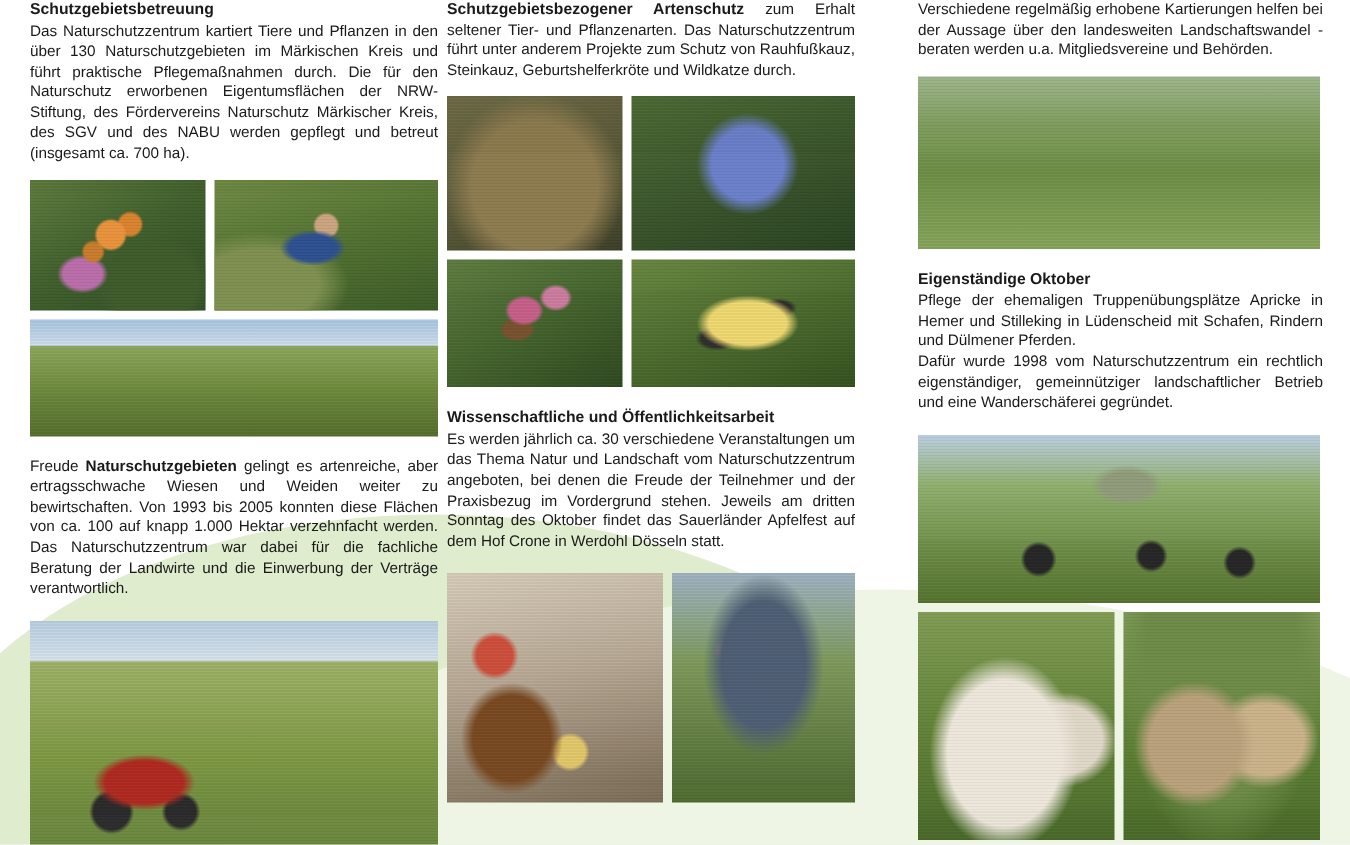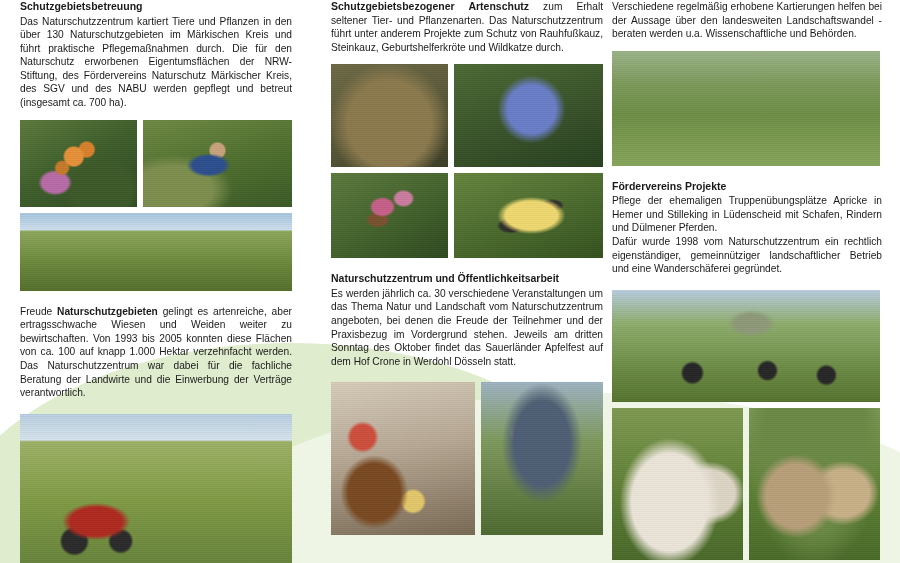--- a/index.html
+++ b/index.html
@@ -40,21 +40,21 @@
     border-radius: 50%;
     background: #eef5e4;
     z-index: 0;
   }
   .col {
     position: absolute;
     top: 0;
     z-index: 2;
   }
   .col1 { left: 20px;  width: 272px; }
-  .col2 { left: 331px; width: 272px; }
+  .col2 { left: 298px; width: 272px; }
   .col3 { left: 612px; width: 270px; }
 
   p, h3 {
     margin: 0;
     padding: 0;
   }
   .heading {
     font-size: 10.5px;
     font-weight: bold;
     color: #1a1a1a;
@@ -260,47 +260,47 @@
       <div class="photo ph-orchid" style="width:117px;height:85px;">
         <div class="photo-grain"></div>
       </div>
       <div class="photo ph-swallowtail" style="width:149px;height:85px;">
         <div class="photo-grain"></div>
       </div>
     </div>
 
     <div class="gap14"></div>
 
-    <h3 class="heading">Naturschutzzentrum und Öffentlichkeitsarbeit</h3>
+    <h3 class="heading">Wissenschaftliche und Öffentlichkeitsarbeit</h3>
     <p class="body">Es werden jährlich ca. 30 verschiedene Veranstaltungen um das Thema Natur und Landschaft vom Naturschutzzentrum angeboten, bei denen die Freude der Teilnehmer und der Praxisbezug im Vordergrund stehen. Jeweils am dritten Sonntag des Oktober findet das Sauerländer Apfelfest auf dem Hof Crone in Werdohl Dösseln statt.</p>
 
     <div class="gap14"></div>
 
     <div class="photo-row">
       <div class="photo ph-market" style="width:144px;height:153px;">
         <div class="photo-grain"></div>
       </div>
       <div class="photo ph-group" style="width:122px;height:153px;">
         <div class="photo-grain"></div>
       </div>
     </div>
   </div>
 
   <div class="col col3">
-    <p class="body">Verschiedene regelmäßig erhobene Kartierungen helfen bei der Aussage über den landesweiten Landschaftswandel - beraten werden u.a. Wissenschaftliche und Behörden.</p>
+    <p class="body">Verschiedene regelmäßig erhobene Kartierungen helfen bei der Aussage über den landesweiten Landschaftswandel - beraten werden u.a. Mitgliedsvereine und Behörden.</p>
 
     <div class="gap10"></div>
 
     <div class="photo ph-valley" style="width:268px;height:115px;">
       <div class="photo-grain"></div>
     </div>
 
     <div class="gap14"></div>
 
-    <h3 class="heading">Fördervereins Projekte</h3>
+    <h3 class="heading">Eigenständige Oktober</h3>
     <p class="body" style="white-space:pre-line;">Pflege der ehemaligen Truppenübungsplätze Apricke in Hemer und Stilleking in Lüdenscheid mit Schafen, Rindern und Dülmener Pferden.
 Dafür wurde 1998 vom Naturschutzzentrum ein rechtlich eigenständiger, gemeinnütziger landschaftlicher Betrieb und eine Wanderschäferei gegründet.</p>
 
     <div class="gap14"></div>
 
     <div class="photo ph-tower-cows" style="width:268px;height:112px;">
       <div class="photo-grain"></div>
     </div>
 
     <div style="height:6px;"></div>

